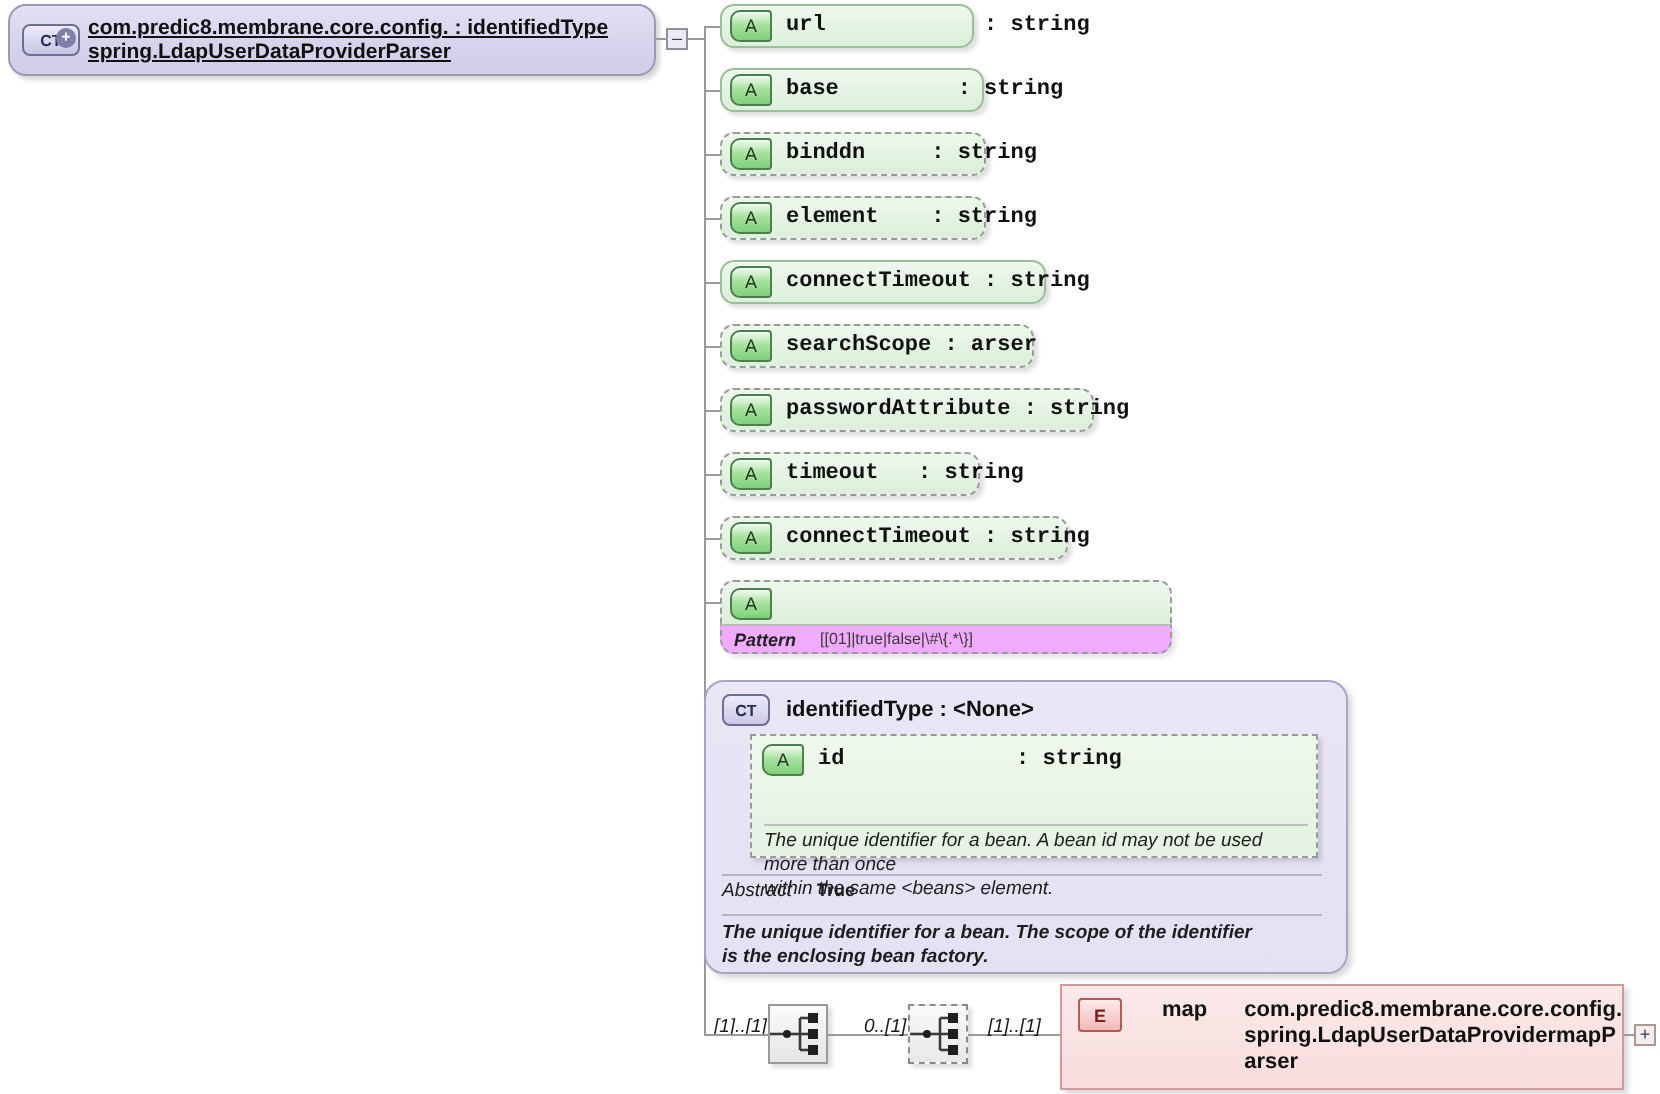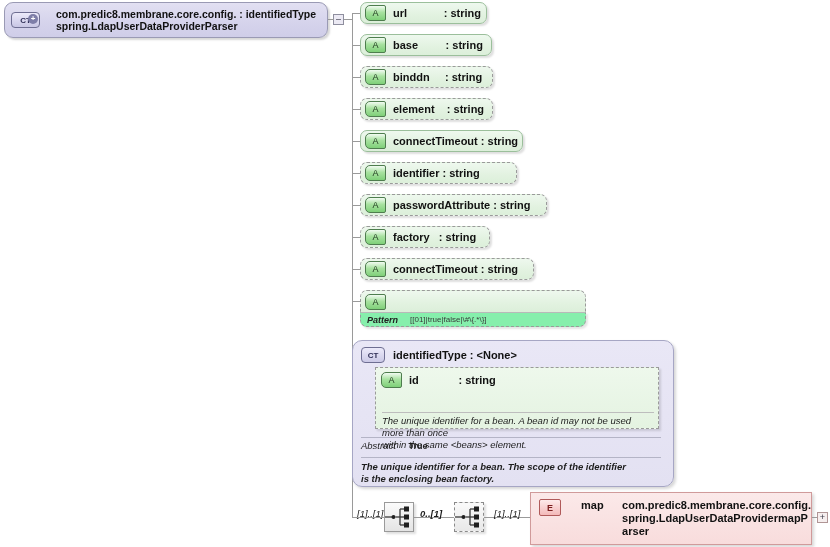--- a/index.html
+++ b/index.html
@@ -65,26 +65,27 @@
     font-family: "Liberation Sans", sans-serif;
   }
   .icon-ct .pluscircle {
     position: absolute; right: 1px; top: 1px;
     width: 10px; height: 10px; border-radius: 50%;
     background: #7e7ea8;
     color: #fff; font-size: 8px; line-height: 9px; text-align: center;
     font-weight: bold;
   }
   .ct-root-label {
-    margin-left: 16px;
+    margin-left: 4px;
     font-size: 10.5px;
     font-weight: bold;
     color: #111;
     line-height: 12px;
     white-space: pre-line;
+    text-decoration: underline;
   }
 
   
   .attr-box {
     position: absolute;
     box-sizing: border-box;
     height: 22px;
     border: 1px solid #9bbf9b;
     border-radius: 7px;
     background: linear-gradient(to bottom, #eef8ee 0%, #e2f2e0 60%, #dcefda 100%);
@@ -106,29 +107,30 @@
     color: #213a21;
     display: flex; align-items: center; justify-content: center;
     font-family: "Liberation Sans", sans-serif;
   }
   .attr-label {
     margin-left: 7px;
     font-size: 11px;
     font-weight: bold;
     color: #111;
     white-space: pre;
+    font-family: Liberation Mono, monospace;
   }
 
   
   .facet-box {
     position: absolute;
     box-sizing: border-box;
     border: 1px dashed #9a9a9a;
     border-top: 1px solid #b9b9b9;
-    background: #86efac;
+    background: #f0abfc;
     height: 15px;
     display: flex;
     align-items: center;
     padding-left: 6px;
     box-shadow: 2px 2px 2px rgba(0,0,0,0.10);
   }
   .facet-name {
     font-style: italic;
     font-size: 9px;
     color: #222;
@@ -315,31 +317,31 @@
   <span class="attr-label">element    : string</span>
 </div>
 
 <div class="attr-box" style="left:360px; top:130px; width:163px;">
   <span class="icon-a">A</span>
   <span class="attr-label">connectTimeout : string</span>
 </div>
 
 <div class="attr-box optional" style="left:360px; top:162px; width:157px;">
   <span class="icon-a">A</span>
-  <span class="attr-label">identifier : string</span>
+  <span class="attr-label">searchScope : arser</span>
 </div>
 
 <div class="attr-box optional" style="left:360px; top:194px; width:187px;">
   <span class="icon-a">A</span>
   <span class="attr-label">passwordAttribute : string</span>
 </div>
 
 <div class="attr-box optional" style="left:360px; top:226px; width:130px;">
   <span class="icon-a">A</span>
-  <span class="attr-label">factory   : string</span>
+  <span class="attr-label">timeout   : string</span>
 </div>
 
 <div class="attr-box optional" style="left:360px; top:258px; width:174px;">
   <span class="icon-a">A</span>
   <span class="attr-label">connectTimeout : string</span>
 </div>
 
 <div class="attr-box optional" style="left:360px; top:290px; width:226px; border-bottom:none; border-radius:7px 7px 0 0; box-shadow:none;">
   <span class="icon-a">A</span>
 </div>
@@ -386,21 +388,21 @@
     <line x1="15" y1="6" x2="19" y2="6" stroke="#3a3a3a" stroke-width="1.3"></line>
     <line x1="15" y1="14" x2="19" y2="14" stroke="#3a3a3a" stroke-width="1.3"></line>
     <line x1="15" y1="22" x2="19" y2="22" stroke="#3a3a3a" stroke-width="1.3"></line>
     <rect x="19" y="3.5" width="5" height="5" fill="#1f1f1f"></rect>
     <rect x="19" y="11.5" width="5" height="5" fill="#1f1f1f"></rect>
     <rect x="19" y="19.5" width="5" height="5" fill="#1f1f1f"></rect>
   </svg>
 </div>
 
 <div class="line-h" style="left:414px; top:517px; width:40px;"></div>
-<span class="card-label" style="left:420px; top:508px;font-weight:bold;">0..[1]</span>
+<span class="card-label" style="left:432px; top:508px;">0..[1]</span>
 
 <div class="compositor optional" style="left:454px; top:502px;">
   <svg width="28" height="28" viewBox="0 0 28 28">
     <line x1="0" y1="14" x2="7" y2="14" stroke="#3a3a3a" stroke-width="1.3"></line>
     <circle cx="8.5" cy="14" r="2" fill="#1f1f1f"></circle>
     <line x1="10.5" y1="14" x2="15" y2="14" stroke="#3a3a3a" stroke-width="1.3"></line>
     <line x1="15" y1="6" x2="15" y2="22" stroke="#3a3a3a" stroke-width="1.3"></line>
     <line x1="15" y1="6" x2="19" y2="6" stroke="#3a3a3a" stroke-width="1.3"></line>
     <line x1="15" y1="14" x2="19" y2="14" stroke="#3a3a3a" stroke-width="1.3"></line>
     <line x1="15" y1="22" x2="19" y2="22" stroke="#3a3a3a" stroke-width="1.3"></line>

